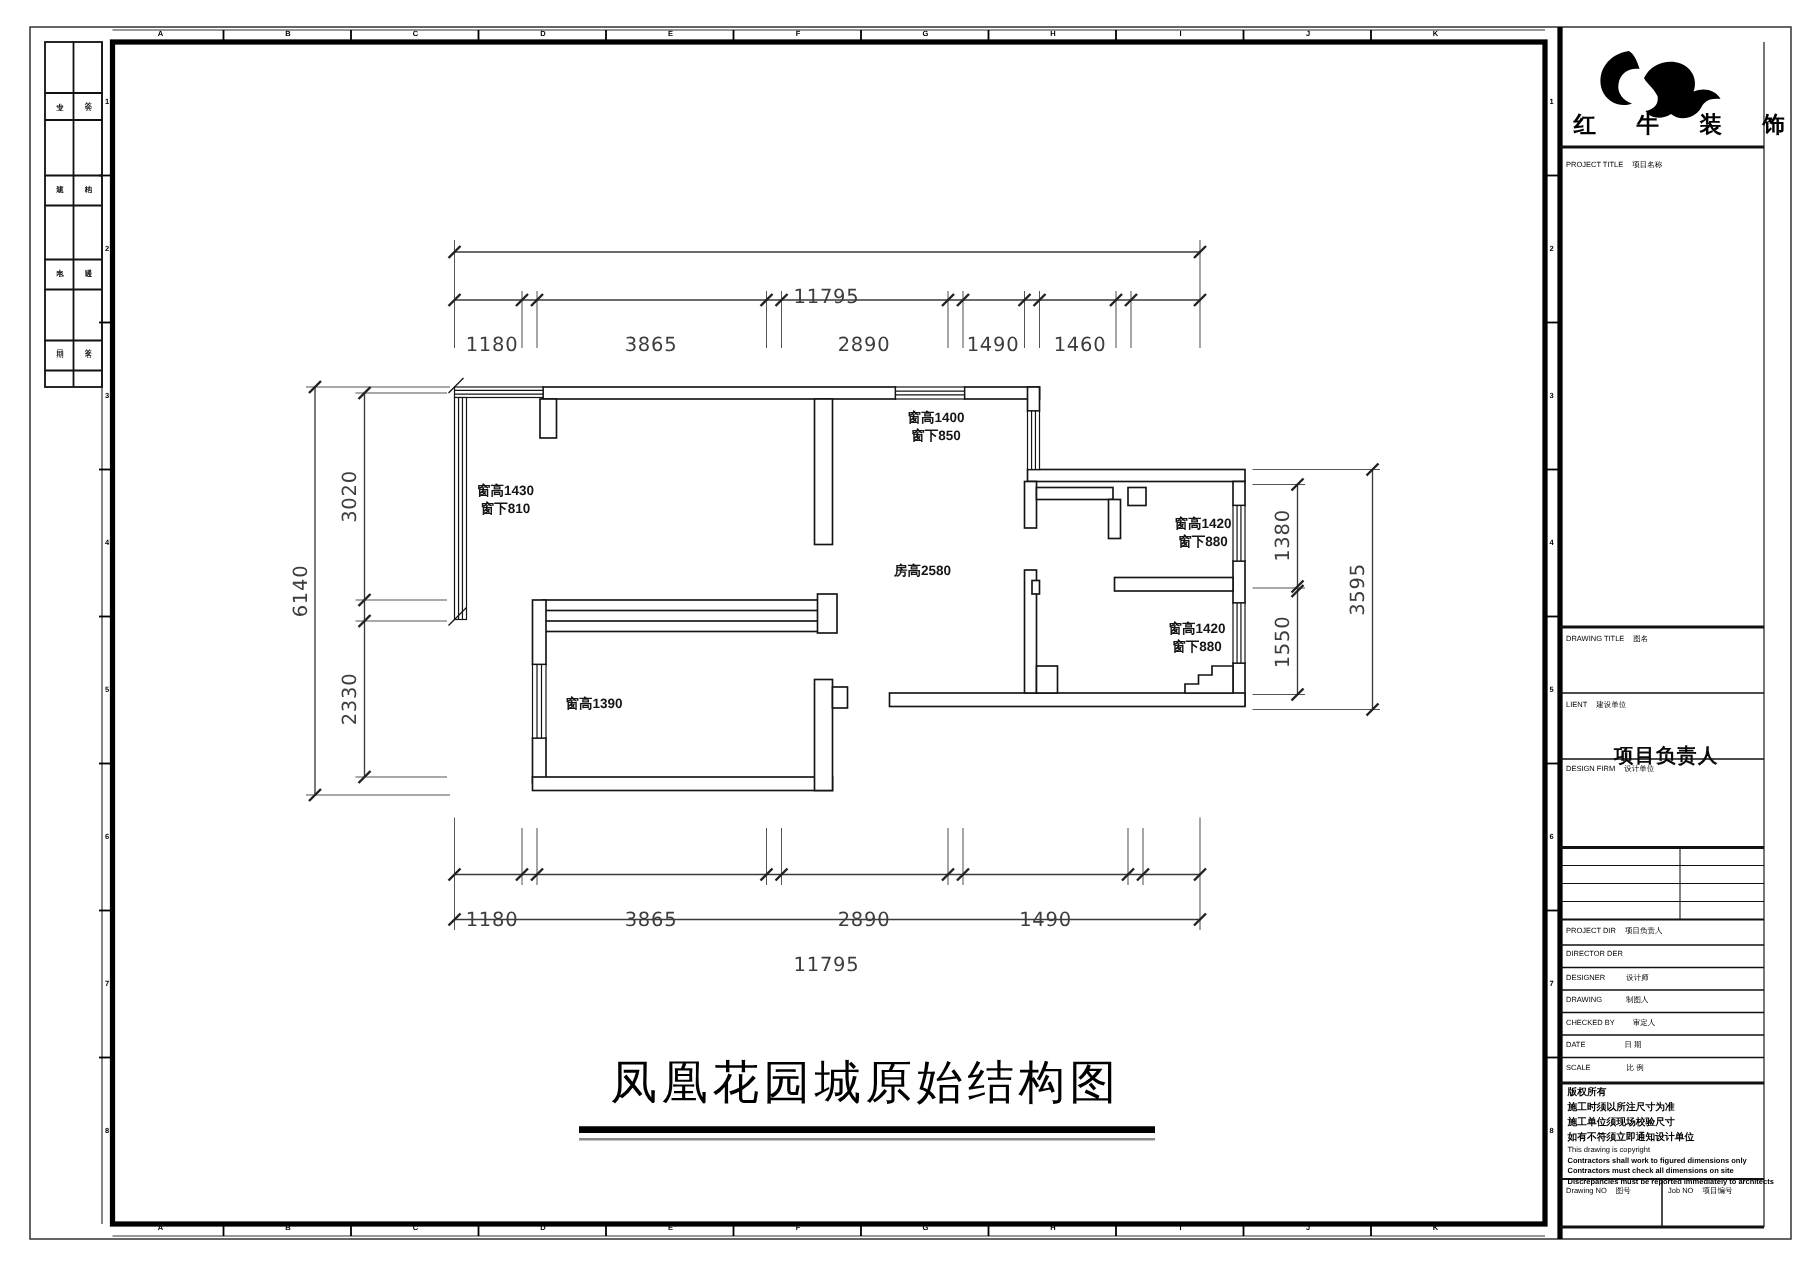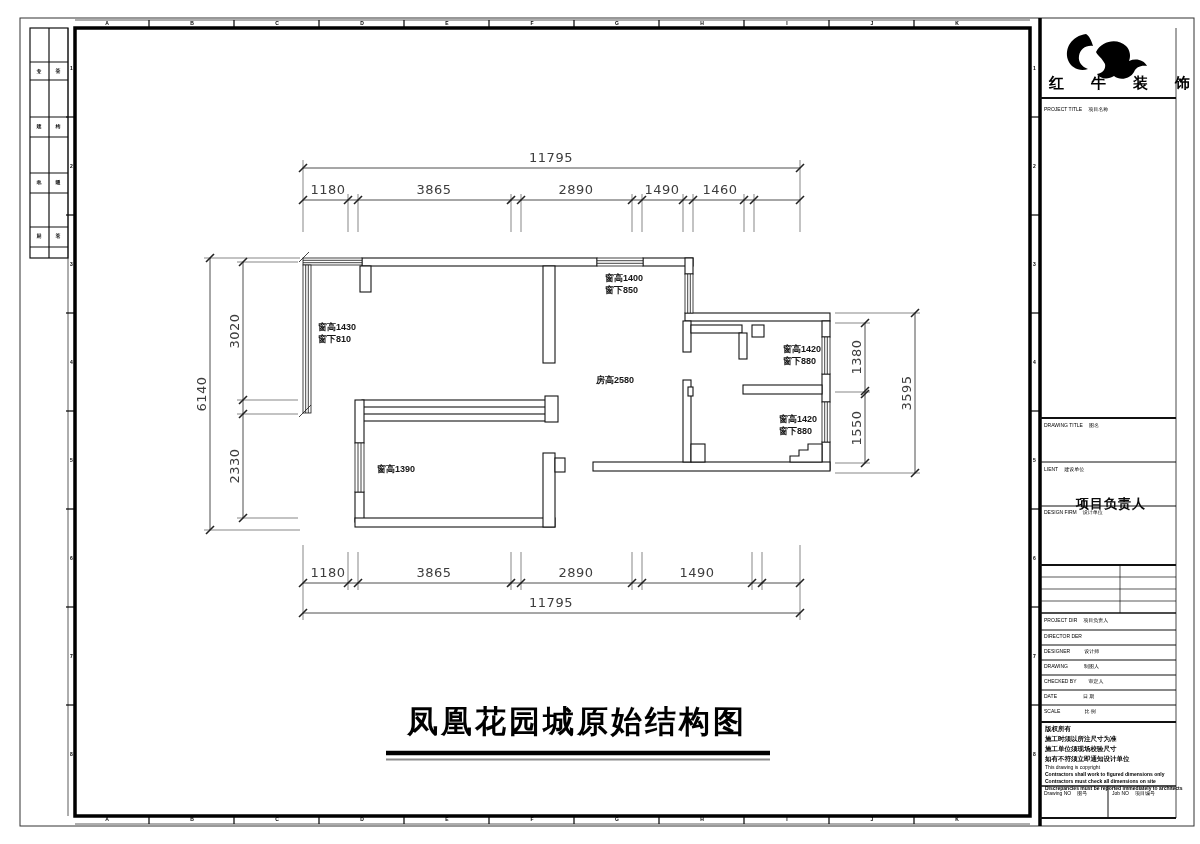--- a/index.html
+++ b/index.html
@@ -1,45 +1,45 @@
 <!DOCTYPE html>
 <html><head>
 <meta charset="utf-8">
 <style>
   html,body{margin:0;padding:0;background:#e8e8e8;}
   .sheet{position:relative;width:1200px;height:844px;background:#ffffff;overflow:hidden;
          font-family:"Liberation Sans",sans-serif;}
   svg.geom{position:absolute;left:0;top:0;width:1200px;height:844px;}
   
   .dim{position:absolute;transform:translateX(-50%);font-family:"DejaVu Sans",sans-serif;
-       font-size:13px;color:#3d3d3d;letter-spacing:.5px;white-space:nowrap;}
+       font-size:13px;color:#3d3d3d;letter-spacing:.5px;white-space:nowrap;margin-top:41px;}
   .dimv{position:absolute;transform:translate(-50%,-50%) rotate(-90deg);
         font-family:"DejaVu Sans",sans-serif;font-size:13px;color:#3d3d3d;letter-spacing:.5px;white-space:nowrap;}
   
   .wl{position:absolute;font-size:9px;line-height:12px;font-weight:600;color:#151515;white-space:nowrap;}
-  .wl span{display:block;}
+  .wl span{display:block;text-align:center;}
   
   .gl{position:absolute;transform:translateX(-50%);font-size:5px;font-weight:700;color:#000;}
   .gn{position:absolute;font-size:5px;font-weight:700;color:#000;}
   
   .sq{position:absolute;writing-mode:vertical-rl;font-size:5px;color:#000;letter-spacing:0;}
   
   .company{position:absolute;left:1049px;top:74px;font-family:"Liberation Serif",serif;
            font-size:15px;font-weight:700;color:#000;letter-spacing:27px;white-space:nowrap;}
   .tbl{position:absolute;font-size:5px;color:#000;white-space:nowrap;}
   .tbl .zh{margin-left:6px;}
   .stamp{position:absolute;left:1076px;top:495px;font-size:13px;font-weight:700;color:#0a0a0a;
          letter-spacing:1px;white-space:nowrap;}
   .notes{position:absolute;left:1045px;top:724px;width:128px;}
   .notes span{display:block;white-space:nowrap;}
   .n-zh{font-size:6.5px;font-weight:700;line-height:10px;color:#000;}
   .n-en{font-size:5px;line-height:7px;color:#000;}
   .n-enb{font-size:5px;font-weight:700;line-height:7px;color:#000;}
   .main-title{position:absolute;left:577px;top:701px;transform:translateX(-50%);
-              font-size:31px;font-weight:700;color:#000;letter-spacing:3px;white-space:nowrap;text-align:right;}
+              font-size:31px;font-weight:400;color:#000;letter-spacing:3px;white-space:nowrap;text-align:right;}
 </style>
 </head>
 <body>
 
 <div class="sheet">
 
 <svg class="geom" viewBox="0 0 1200 844">
 
   <g stroke="#333" fill="none" stroke-width="1">
     <rect x="20" y="18" width="1174" height="808"></rect>

